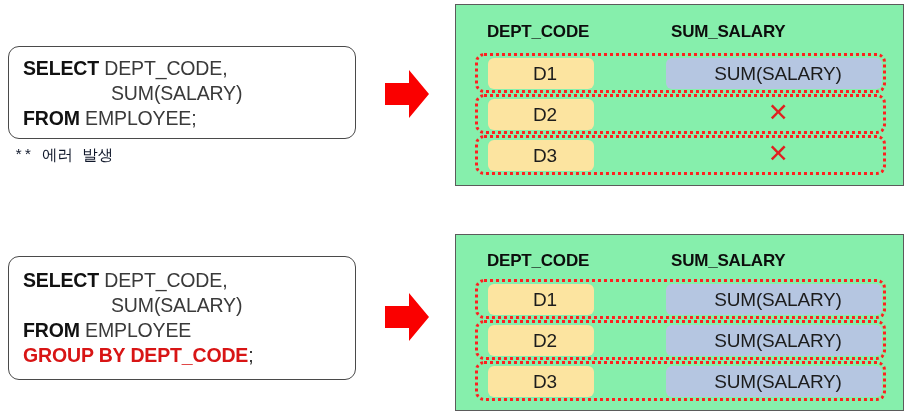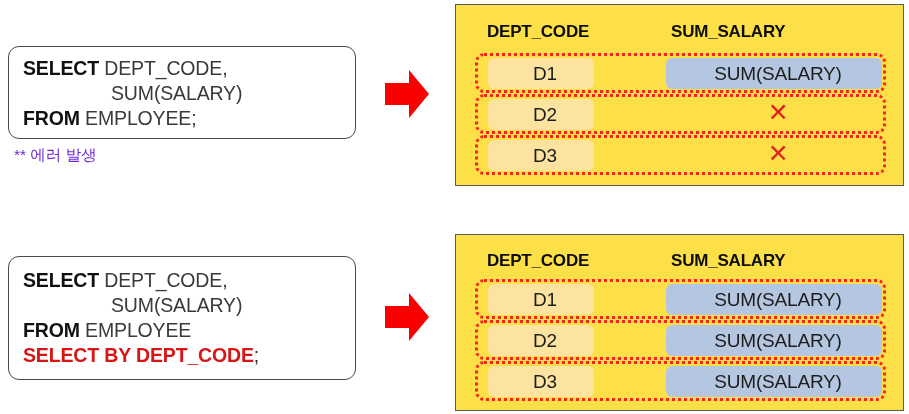--- a/index.html
+++ b/index.html
@@ -57,39 +57,39 @@
     color: #2b2b2b;
   }
   .indent { display: inline-block; width: 88px; }
 
   
   .error-note {
     position: absolute;
     left: 14px;
     top: 145px;
     font-size: 15.5px;
-    color: #6d28d9;
-    font-family: Liberation Sans, sans-serif;
+    color: #0f172a;
+    font-family: Liberation Mono, monospace;
     white-space: pre;
   }
 
   
   .arrow {
     position: absolute;
     width: 44px;
     height: 50px;
   }
   .arrow-top    { left: 385px; top: 69px; }
   .arrow-bottom { left: 385px; top: 292px; }
 
   
   .result-table {
     position: absolute;
     box-sizing: border-box;
-    background: #fde047;
+    background: #86efac;
     border: 1.6px solid #5b5b5b;
     left: 455px;
     width: 449px;
   }
   .table-top    { top: 4px;   height: 182px; }
   .table-bottom { top: 234px; height: 177px; }
 
   .col-head {
     position: absolute;
     font-size: 17px;
@@ -183,21 +183,21 @@
 
   <div class="group-outline" style="top:130px;"></div>
   <div class="cell cell-dept" style="top:135px;">D3</div>
   <div class="cell cell-x" style="top:133px;">✕</div>
 </div>
 
 <div class="sql-box sql-box-bottom">
   <div class="sql-lines"><span class="kw">SELECT</span><span class="id"> DEPT_CODE,</span>
 <span class="indent"></span><span class="id">SUM(SALARY)</span>
 <span class="kw">FROM</span><span class="id"> EMPLOYEE</span>
-<span class="kw-red">SELECT BY DEPT_CODE</span><span class="semi-dark">;</span></div>
+<span class="kw-red">GROUP BY DEPT_CODE</span><span class="semi-dark">;</span></div>
 </div>
 
 <div class="arrow arrow-bottom">
   <svg width="44" height="50" viewBox="0 0 44 50" xmlns="http://www.w3.org/2000/svg">
     <polygon points="0,14 24,14 24,1 44,25 24,49 24,36 0,36" fill="#FA0000"></polygon>
   </svg>
 </div>
 
 <div class="result-table table-bottom">
   <div class="col-head col-head-dept">DEPT_CODE</div>

